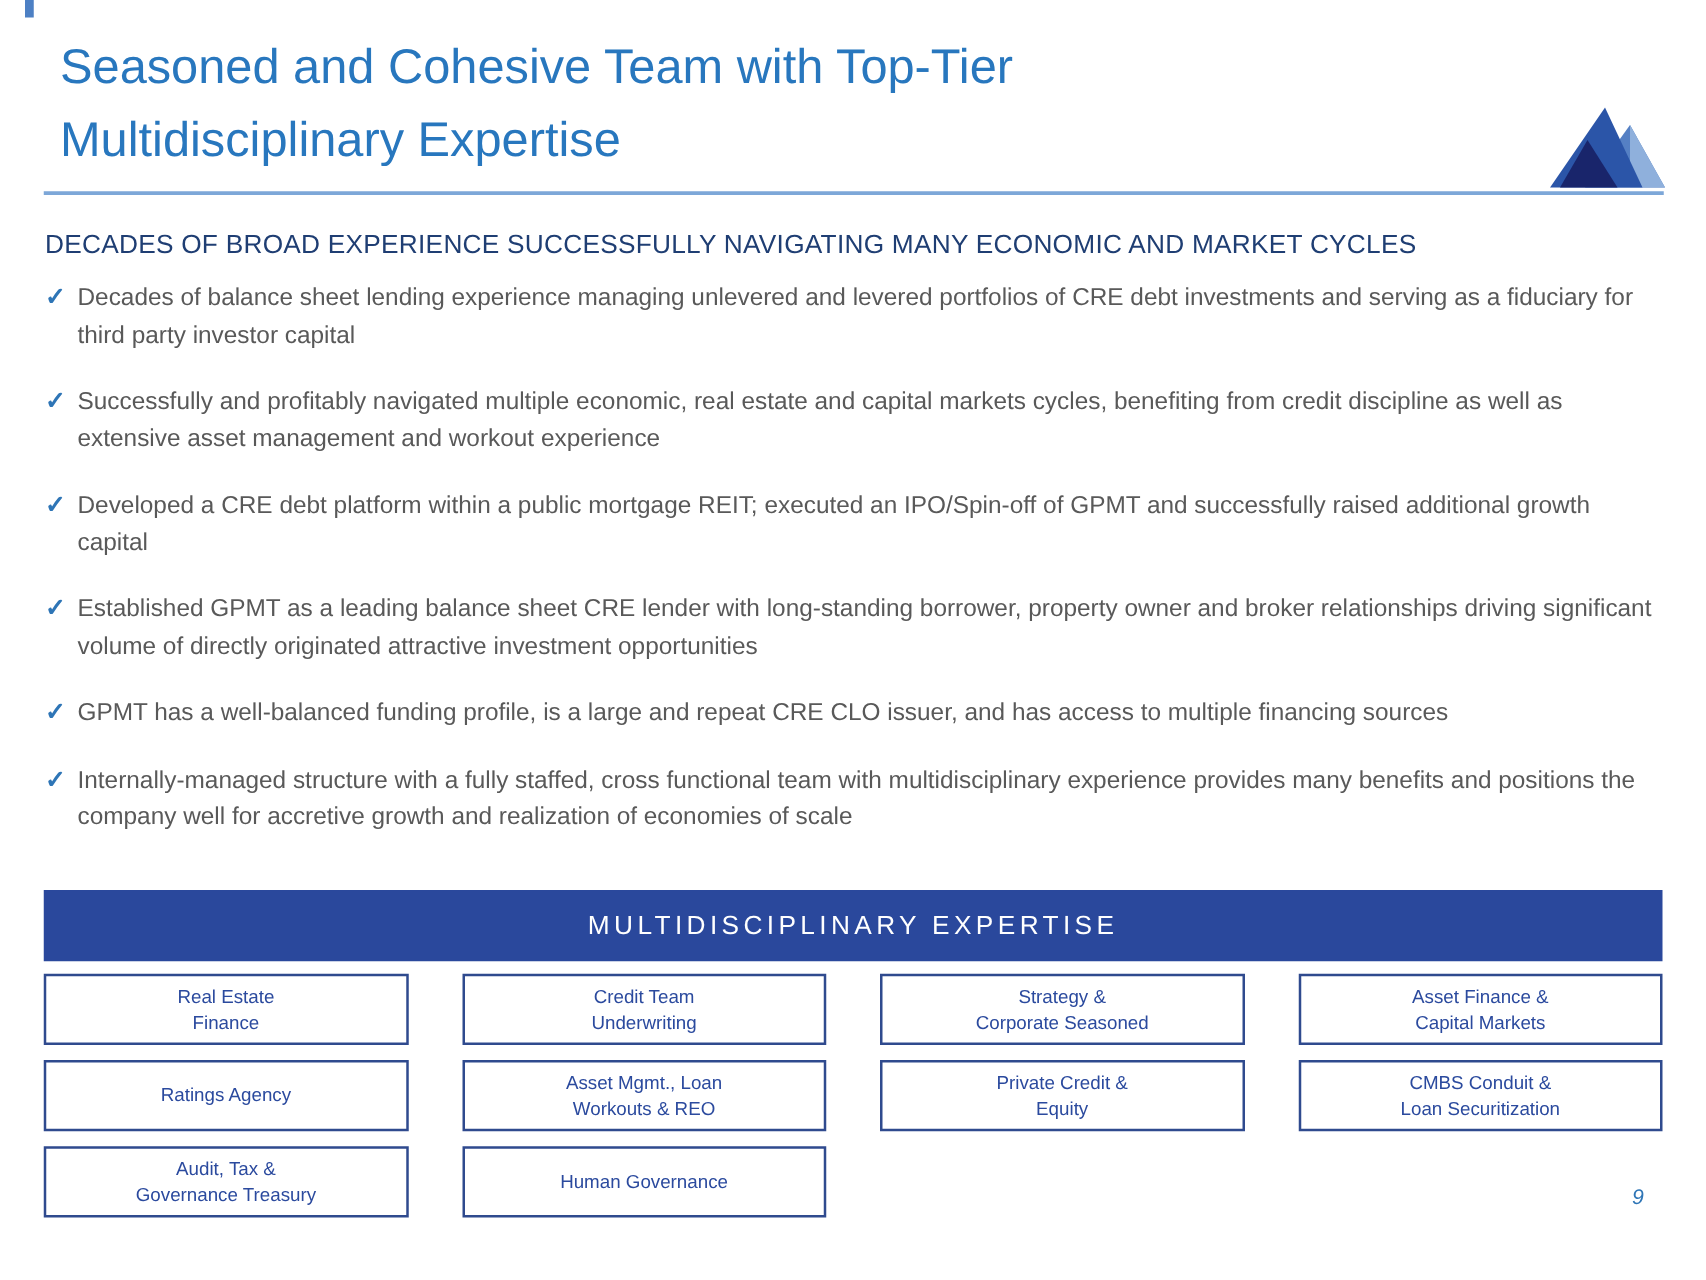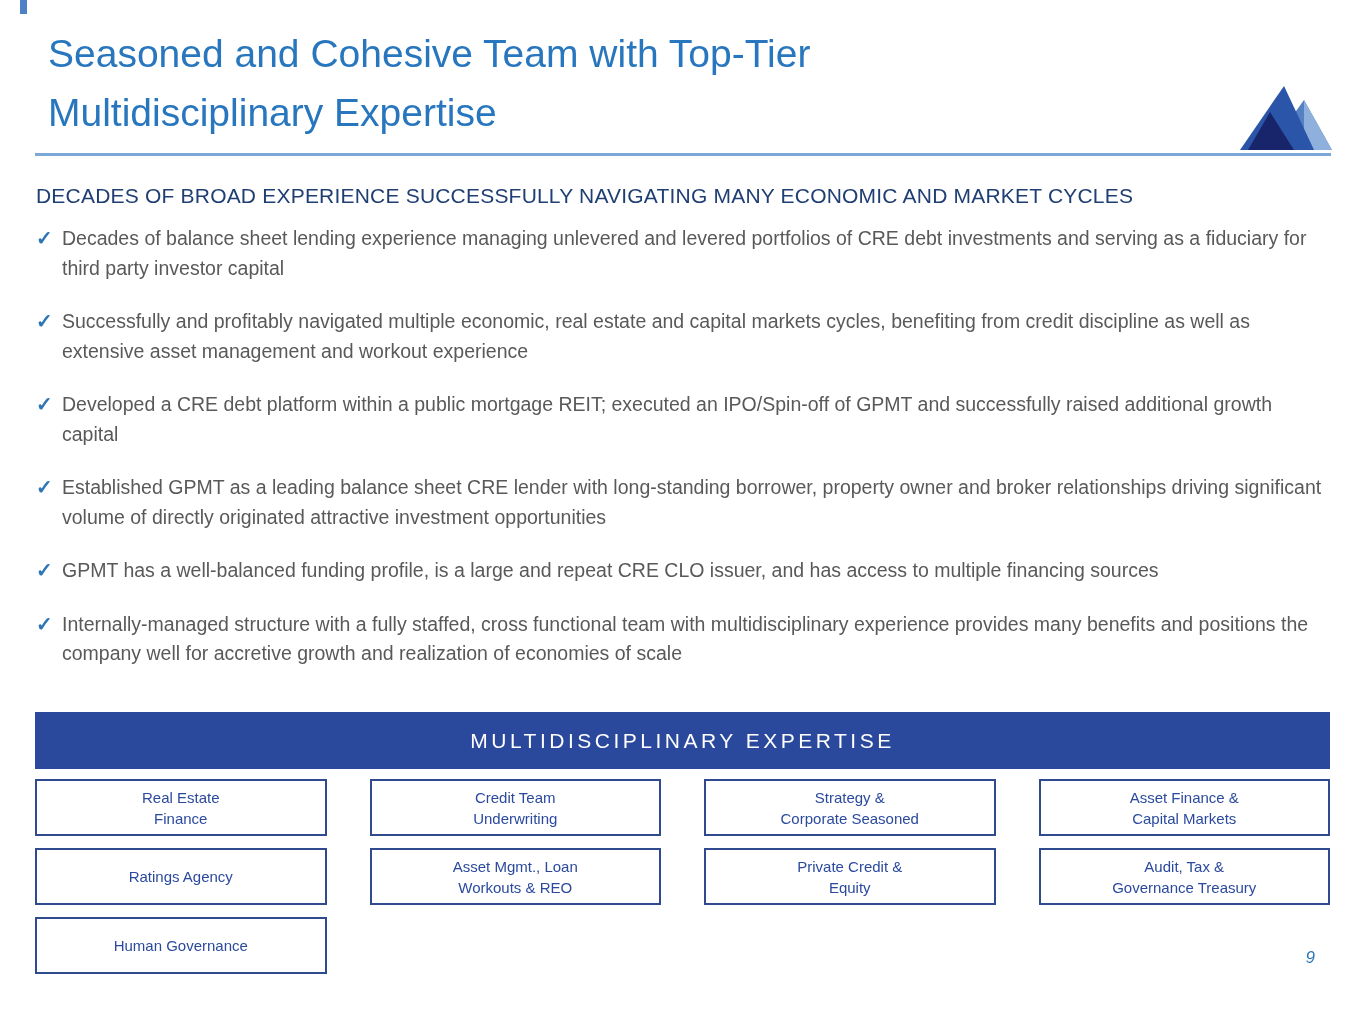--- a/index.html
+++ b/index.html
@@ -114,20 +114,24 @@
     </div>
     <div class="box">
       <span>Asset Mgmt., Loan</span>
       <span>Workouts &amp; REO</span>
     </div>
     <div class="box">
       <span>Private Credit &amp;</span>
       <span>Equity</span>
     </div>
     <div class="box">
+      <span>CMBS Conduit &amp;</span>
+      <span>Loan Securitization</span>
+    </div>
+    <div class="box">
       <span>Audit, Tax &amp;</span>
       <span>Governance Treasury</span>
     </div>
     <div class="box">
       <span>Human Governance</span>
       <span></span>
     </div>
   </div>
 
   <div class="page-number">9</div>

